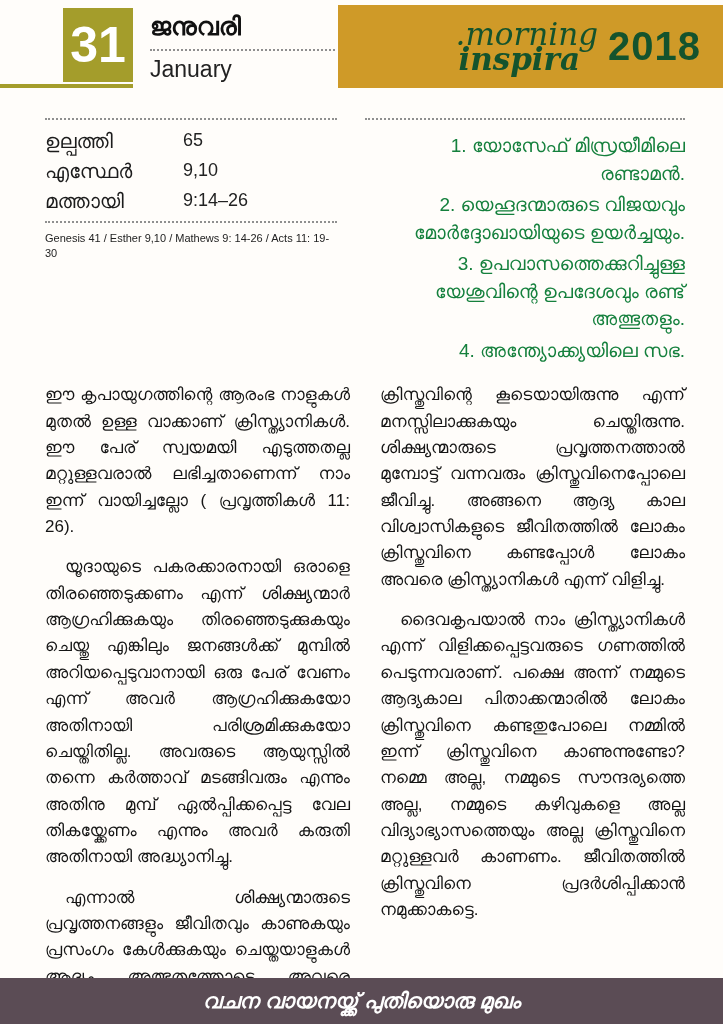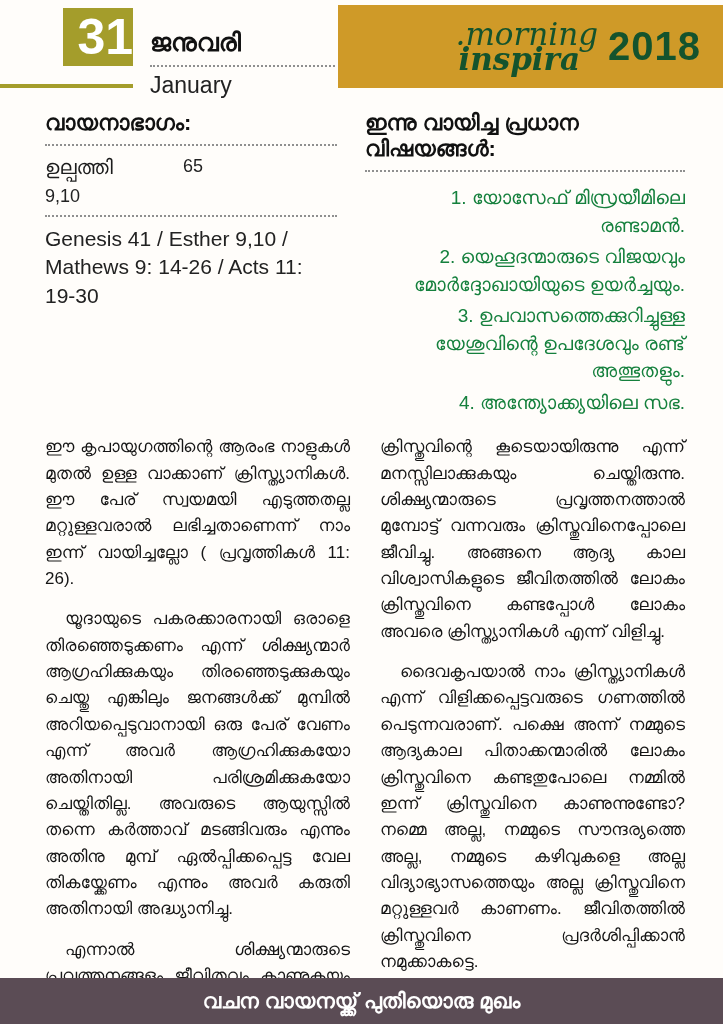--- a/index.html
+++ b/index.html
@@ -5,26 +5,26 @@
   * { margin:0; padding:0; box-sizing:border-box; }
   body { background:#e8e8e8; font-family:"Liberation Sans", sans-serif; }
   .page {
     position:relative; width:723px; height:1024px; margin:0 auto;
     background:#fffdfa; color:#1c1c1c; overflow:hidden;
   }
 
   
   .header { position:relative; height:96px; }
   .date-block {
-    position:absolute; left:63px; top:8px; width:70px; height:58px;
-    background:var(--olive); display:flex; align-items:center; justify-content:flex-end;
+    position:absolute; left:63px; top:8px; width:70px; height:74px;
+    background:var(--olive); display:flex; align-items:center; justify-content:center;
   }
   .date-number { color:#fff; font-size:50px; font-weight:bold; line-height:1; }
   .olive-underline { position:absolute; left:0; top:84px; width:133px; height:4px; background:var(--olive); }
-  .month-block { position:absolute; left:150px; top:12px; width:190px;margin-top:16px; }
+  .month-block { position:absolute; left:150px; top:12px; width:190px; }
   .month-ml { font-size:25px; font-weight:bold; color:#111; }
   .month-dotted { border-bottom:2px dotted #8f8f8f; margin:7px 0 5px 0; width:185px; }
   .month-en { font-size:23px; color:#222; }
   .brand-block {
     position:absolute; left:338px; top:5px; right:0; height:83px;
     background:var(--gold); display:flex; align-items:center; justify-content:flex-end;
     padding-right:22px; color:#14532d;
   }
   .brand-logo { text-align:right; font-family:"DejaVu Serif", serif; font-style:italic; margin-right:10px; }
   .brand-line1 { font-size:31px; line-height:1; }
@@ -33,21 +33,21 @@
 
   
   .info-row { display:flex; padding:14px 38px 0 45px; gap:28px; }
   .readings-col { width:292px; flex:0 0 292px; }
   .section-heading { font-size:22px; font-weight:bold; color:#111; }
   .dotted { border-bottom:2px dotted #8f8f8f; margin:8px 0; }
   .reading-table { margin:10px 0 6px 0; }
   .reading-row { display:flex; margin-bottom:7px; }
   .reading-book { width:138px; font-size:20px; }
   .reading-ref { font-size:18px; color:#222; }
-  .english-refs { font-size:21px; line-height:1.35; color:#222; margin-top:6px; }
+  .english-refs { font-size:11px; line-height:1.35; color:#222; margin-top:6px; }
   .topics-col { flex:1; }
   .topics-col .section-heading { text-align:left; font-size:22px; }
   .topics-list { margin-top:12px; text-align:right; }
   .topic-item { font-size:19px; line-height:1.45; margin-bottom:4px; color:#15803d; }
 
   
   .article-title-banner {
     margin:16px 45px 0 45px; height:46px; background:#ebe2d0;
     display:flex; align-items:center; justify-content:center;
     border-bottom:4px dotted #f7f3ea;
@@ -56,21 +56,21 @@
   .article-body { display:flex; gap:30px; padding:14px 38px 0 45px; }
   .col { flex:1; }
   .para { font-size:17px; line-height:1.55; text-align:justify; margin-bottom:14px; color:#151515; }
   .para.indent { text-indent:20px; }
 
   
   .footer {
     position:absolute; left:0; bottom:0; width:100%; height:46px;
     background:var(--mauve); display:flex; align-items:center; justify-content:center;
   }
-  .footer-text { color:#fff; font-size:21px; font-weight:bold; }
+  .footer-text { color:#fff; font-size:21px; font-weight:bold;font-style:italic; }
 </style>
 </head>
 <body>
 
 <div class="page" style="--olive: #a49d2b; --gold: #cf9a28; --mauve: #5b4c55;">
 
   <div class="header">
     <div class="date-block">
       <div class="date-number">31</div>
     </div>
@@ -85,37 +85,40 @@
         <div class="brand-line1">.morning</div>
         <div class="brand-line2">inspira</div>
       </div>
       <div class="brand-year">2018</div>
     </div>
   </div>
 
   <div class="info-row">
 
     <div class="readings-col">
-      <div class="section-heading">വായനാഭാഗം:</div>
       <div class="dotted"></div>
       <div class="reading-table">
         <div class="reading-row">
           <div class="reading-book">ഉല്പത്തി</div>
           <div class="reading-ref">65</div>
         </div>
         <div class="reading-row">
+          <div class="reading-book">എസ്ഥേർ</div>
           <div class="reading-ref">9,10</div>
+        </div>
+        <div class="reading-row">
+          <div class="reading-book">മത്തായി</div>
+          <div class="reading-ref">9:14–26</div>
         </div>
       </div>
       <div class="dotted"></div>
       <div class="english-refs">Genesis 41 / Esther 9,10 / Mathews 9: 14-26 / Acts 11: 19-30</div>
     </div>
 
     <div class="topics-col">
-      <div class="section-heading">ഇന്നു വായിച്ച പ്രധാന വിഷയങ്ങൾ:</div>
       <div class="dotted"></div>
       <div class="topics-list">
         <div class="topic-item">1. യോസേഫ് മിസ്രയീമിലെ രണ്ടാമൻ.</div>
         <div class="topic-item">2. യെഹൂദന്മാരുടെ വിജയവും മോർദ്ദോഖായിയുടെ ഉയർച്ചയും.</div>
         <div class="topic-item">3. ഉപവാസത്തെക്കുറിച്ചുള്ള യേശുവിന്റെ ഉപദേശവും രണ്ട് അത്ഭുതളും.</div>
         <div class="topic-item">4. അന്ത്യോക്ക്യയിലെ സഭ.</div>
       </div>
     </div>
 
   </div>

